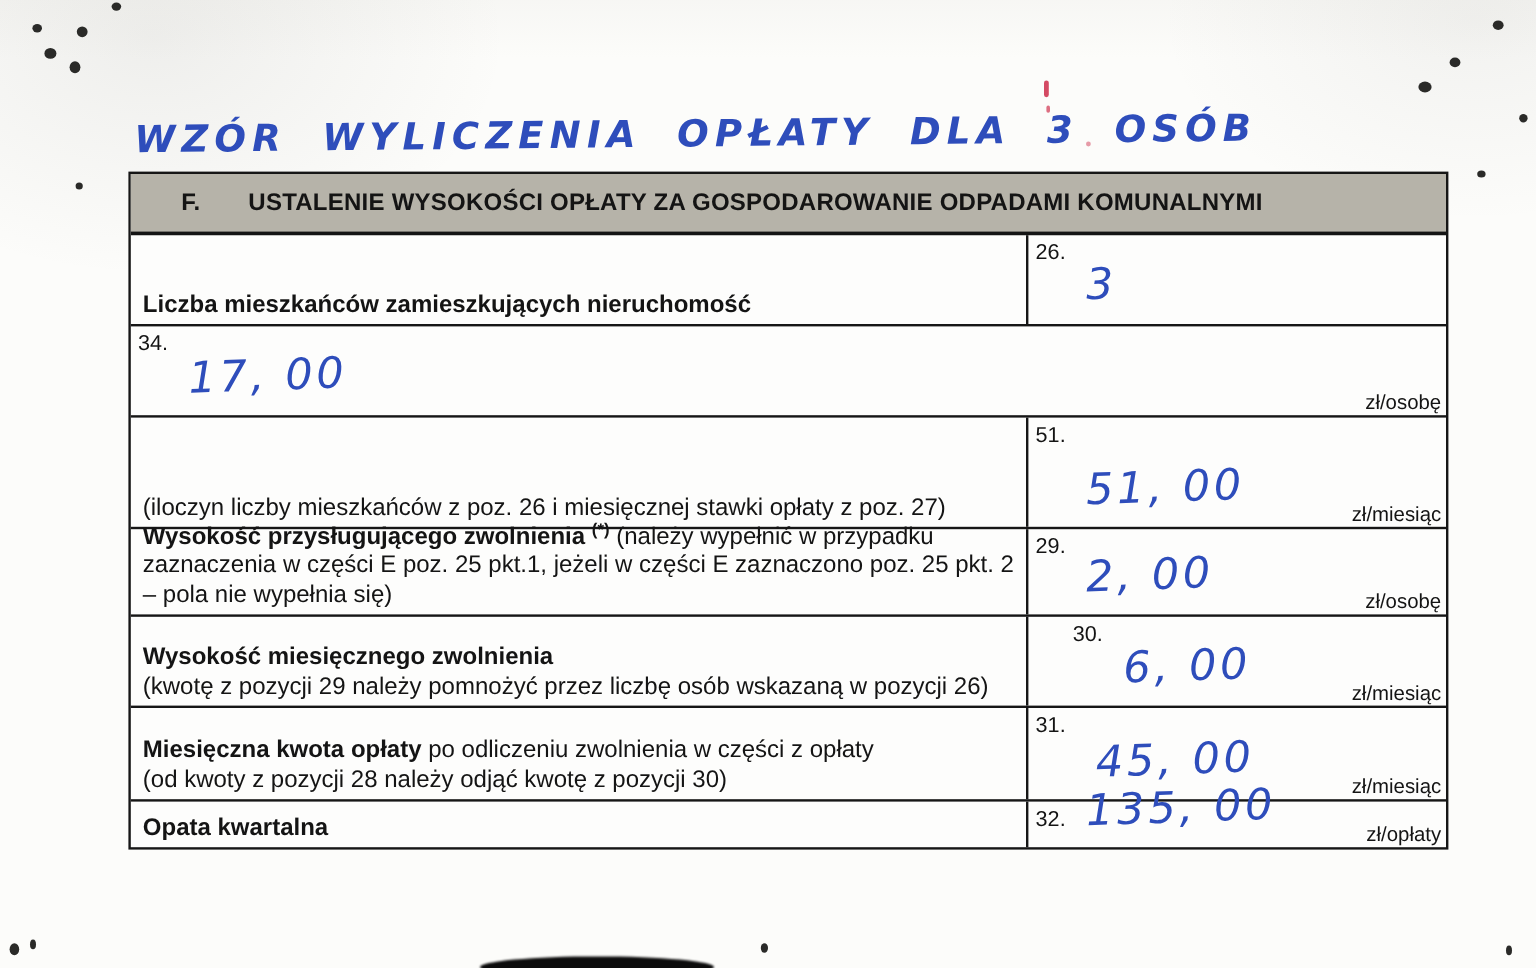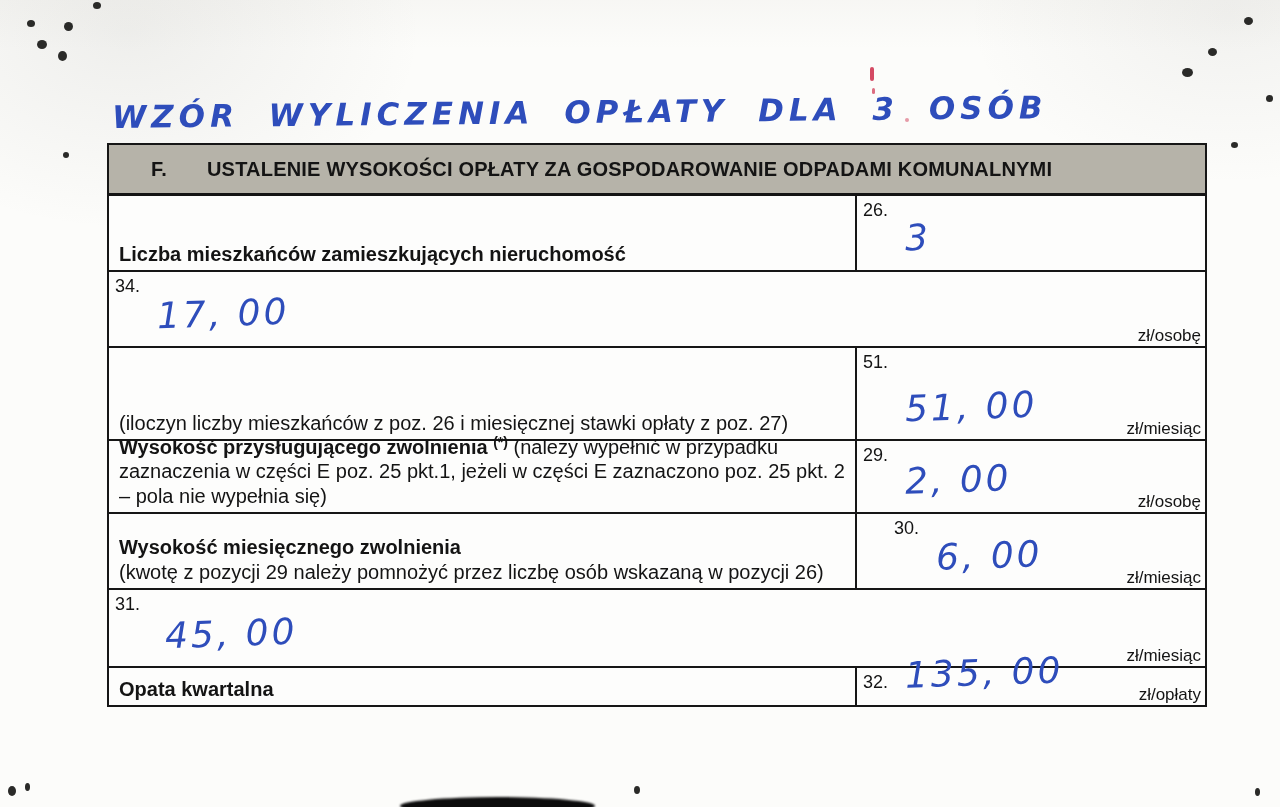--- a/index.html
+++ b/index.html
@@ -151,20 +151,23 @@
       <span><span></span><span class="b">Wysokość miesięcznego zwolnienia</span><span></span><span class="sup"></span><span></span><span class="note">(kwotę z pozycji 29 należy pomnożyć przez liczbę osób wskazaną w pozycji 26)</span></span>
     </div>
     <div class="value-cell">
       <span class="num">30.</span>
       <span class="hand">6, 00</span>
       <span class="unit">zł/miesiąc</span>
     </div>
   </div>
 
   <div class="row">
+    <div class="label-cell">
+      <span><span></span><span class="b">Miesięczna kwota opłaty</span><span> po odliczeniu zwolnienia w części z opłaty</span><span class="sup"></span><span></span><span class="note">(od kwoty z pozycji 28 należy odjąć kwotę z pozycji 30)</span></span>
+    </div>
     <div class="value-cell">
       <span class="num">31.</span>
       <span class="hand">45, 00</span>
       <span class="unit">zł/miesiąc</span>
     </div>
   </div>
 
   <div class="row">
     <div class="label-cell">
       <span><span></span><span class="b">Opata kwartalna</span><span></span><span class="sup"></span><span></span></span>

